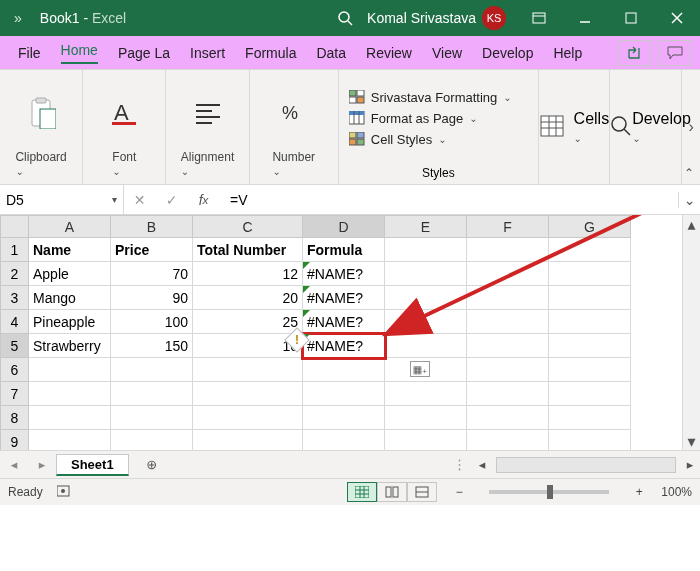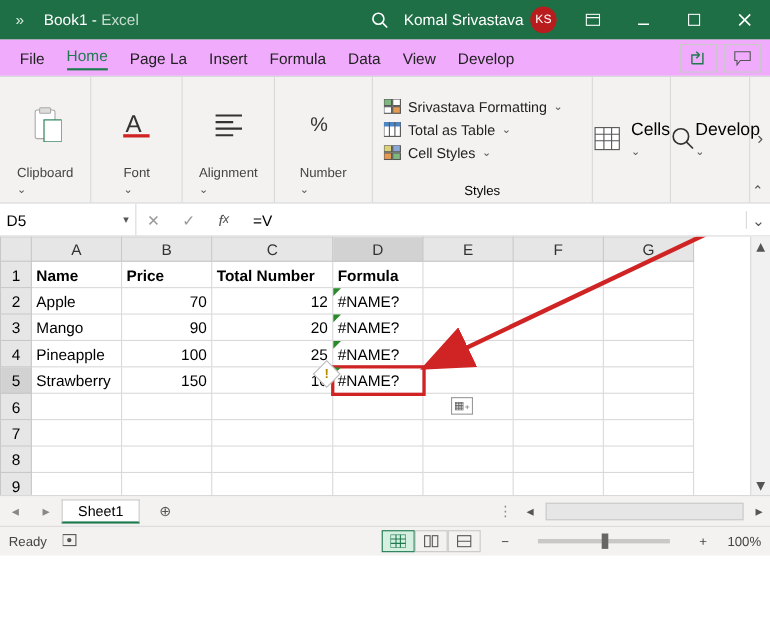--- a/index.html
+++ b/index.html
@@ -70,21 +70,21 @@
 .errflag .inner { transform:rotate(-45deg); display:flex; align-items:center; justify-content:center; width:100%; height:100%; color:#b58b00; font-weight:bold; font-size:12px;}
 .autofill { position:absolute; width:20px; height:16px; border:1px solid #999; background:#fff; font-size:10px; display:flex; align-items:center; justify-content:center; color:#555; }
 .selectall { background:#e6e6e6; }
 .vscroll { position:absolute; right:0; top:0; bottom:0; width:18px; background:#f1f1f1; border-left:1px solid #d9d9d9; }
 .vscroll .arr { height:18px; display:flex; align-items:center; justify-content:center; color:#555; }
 .arrow-annot { position:absolute; pointer-events:none; }
 
 
 .tabsrow { height: 28px; border-bottom:1px solid #d9d9d9; display:flex; align-items:center; font-size:13px; background:#f3f2f1; }
 .tabsrow .nav { width:28px; text-align:center; color:#888; }
-.tabsrow .sheet-tab { background:#fff; border:1px solid #c8c8c8; border-bottom:2px solid #1f7a4f; padding:2px 14px; font-weight:normal; }
+.tabsrow .sheet-tab { background:#fff; border:1px solid #c8c8c8; border-bottom:2px solid #1f7a4f; padding:2px 14px; font-weight:bold; }
 .tabsrow .plus { width:30px; height:20px; margin-left:8px; border:1px solid transparent; display:flex; align-items:center; justify-content:center; color:#555; }
 .tabsrow .hscroll { margin-left:auto; display:flex; align-items:center; height:100%; }
 .tabsrow .hscroll .track { width:180px; height:16px; background:#e6e6e6; margin:0 4px; border:1px solid #c8c8c8; }
 .tabsrow .hscroll .arr { width:20px; text-align:center; color:#555; }
 
 
 .status { height: 26px; background:#f3f2f1; display:flex; align-items:center; font-size:12px; color:#444; padding:0 8px; gap:14px; }
 .status .views { margin-left:auto; display:flex; gap:0; }
 .status .vbtn { width:30px; height:20px; border:1px solid #c8c8c8; display:flex; align-items:center; justify-content:center; }
 .status .vbtn.active { background:#d5efe1; border-color:#1f7a4f; }
@@ -144,24 +144,30 @@
   <div class="tab">
       <span>Insert</span>
     </div>
   <div class="tab">
       <span>Formula</span>
     </div>
   <div class="tab">
       <span>Data</span>
     </div>
   <div class="tab">
+      <span>Review</span>
+    </div>
+  <div class="tab">
       <span>View</span>
     </div>
   <div class="tab">
       <span>Develop</span>
+    </div>
+  <div class="tab">
+      <span>Help</span>
     </div>
   <div class="right">
     <div class="ribact">
         <svg width="16" height="14">
           <path d="M2 12 V4 H9 M9 4 L6 1 M9 4 L6 7 M12 2 V12 H2" stroke="#1f7a4f" fill="none" stroke-width="1.3"></path>
         </svg>
       </div>
     <div class="ribact">
         <svg width="16" height="14">
           <path d="M1 1 H15 V9 H6 L3 13 V9 H1 Z" stroke="#555" fill="none"></path>
@@ -221,21 +227,21 @@
         <span>Srivastava Formatting</span> 
           <span class="chevd">⌄</span>
       </div>
       <div class="row">
         <svg width="16" height="14">
             <rect x="0" y="0" width="15" height="13" fill="#fff" stroke="#555"></rect>
             <rect x="0" y="0" width="15" height="4" fill="#4a86c5"></rect>
             <line x1="5" y1="0" x2="5" y2="13" stroke="#555"></line>
             <line x1="10" y1="0" x2="10" y2="13" stroke="#555"></line>
           </svg>
-        <span>Total as Table</span> 
+        <span>Format as Page</span> 
           <span class="chevd">⌄</span>
       </div>
       <div class="row">
         <svg width="16" height="14">
             <rect x="0" y="0" width="7" height="6" fill="#d9d27a" stroke="#555"></rect>
             <rect x="8" y="0" width="7" height="6" fill="#8aa9d6" stroke="#555"></rect>
             <rect x="0" y="7" width="7" height="6" fill="#e39a52" stroke="#555"></rect>
             <rect x="8" y="7" width="7" height="6" fill="#7fb77e" stroke="#555"></rect>
           </svg>
         <span>Cell Styles</span> 

